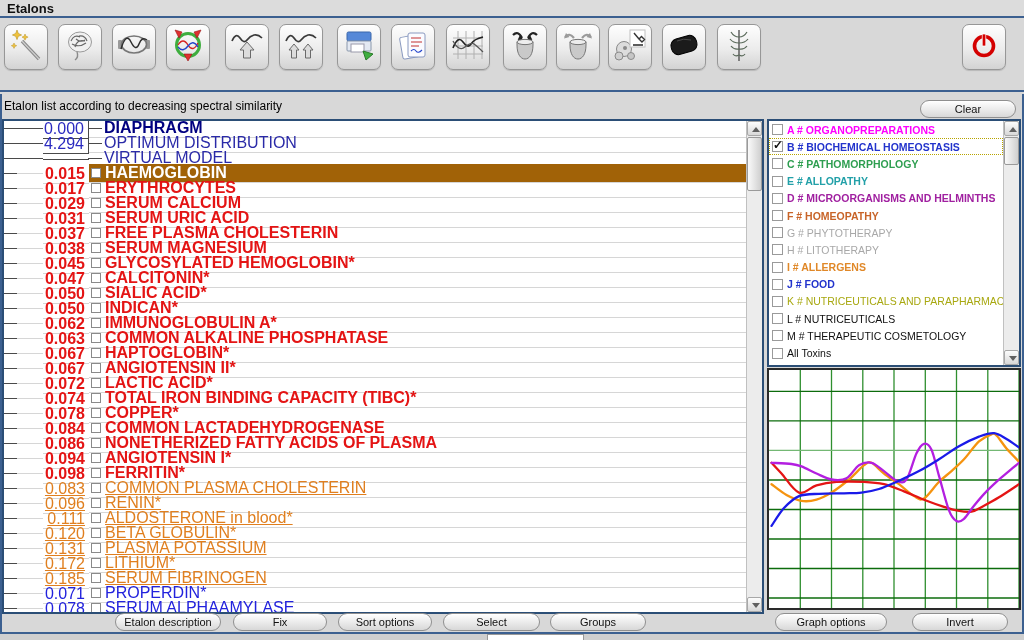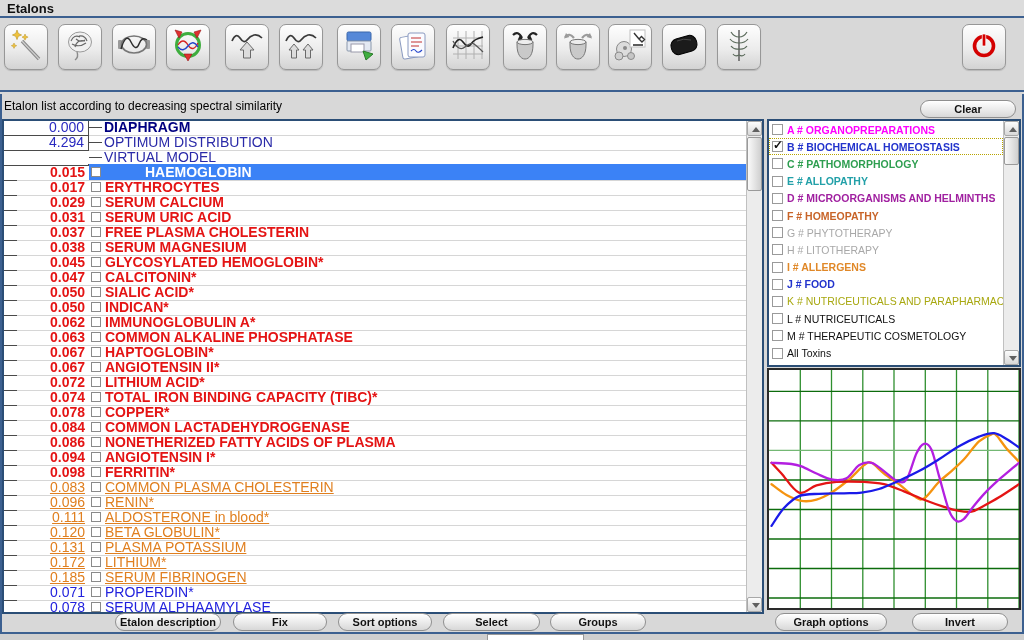--- a/index.html
+++ b/index.html
@@ -18,44 +18,44 @@
   .tbtn{position:absolute;top:4px;width:44px;height:46px;border:1px solid #979797;border-radius:7px;
         background:linear-gradient(#fefefe,#ececec 55%,#d3d3d3);box-shadow:inset 0 1px 0 #fff,0 1px 1px rgba(0,0,0,.15);
         display:flex;align-items:center;justify-content:center;cursor:pointer;}
   .tbtn svg{width:34px;height:34px;}
   #exit-btn{left:962px;}
 
   
   #list-label{position:absolute;left:4px;top:99px;font-size:12px;font-weight:normal;color:#000;}
   .pill{position:absolute;height:18px;border:1px solid #8f8f8f;border-radius:9px;
         background:linear-gradient(#ffffff,#ececec 50%,#d8d8d8);box-shadow:inset 0 1px 0 #fff;
-        font-size:11px;color:#111;text-align:center;line-height:16px;cursor:pointer;font-weight:bold;}
+        font-size:11px;color:#111;text-align:center;line-height:16px;cursor:pointer;}
   #clear-btn{left:920px;top:100px;width:96px;}
 
   
   #list-panel{position:absolute;left:2px;top:119px;width:762px;height:495px;background:#fff;
               border:2px solid #2b4e76;}
   #rows{position:absolute;left:0;top:0;right:16px;bottom:0;overflow:hidden;}
-  .row{position:relative;display:flex;height:15px;font-size:14px;align-items:flex-end;cursor:pointer;}
+  .row{position:relative;display:flex;height:15px;font-size:16px;align-items:center;cursor:pointer;}
   .row .c{width:13px;border-right:1px solid #d6d6d6;border-bottom:1px solid #d6d6d6;}
   .row .c1{border-right:1px solid #4a4a4a;border-bottom:1px solid #4a4a4a;}
   .row .val{width:46px;text-align:right;padding:1px 4px 0 0;border-bottom:1px solid #d6d6d6;white-space:nowrap;}
   .row .wrap{flex:1;display:flex;align-items:center;border-bottom:1px solid #d6d6d6;overflow:hidden;}
   .row .cbcell{width:13px;height:100%;}
   .row .cb{width:10px;height:10px;background:#fff;border:1px solid #8a8a8a;margin:0 2px;flex:none;}
   .row .nm{padding-left:2px;white-space:nowrap;}
   .row.m .c,.row.m .c1,.row.m .val,.row.m .cbcell{border-right:1px solid #4a4a4a;border-bottom:1px solid #4a4a4a;}
   .row.m .cbcell{border-left:1px solid #4a4a4a;}
   .row.m1 .val,.row.m2 .val{color:#2a2ac0;}
   .row.m1 .nm{color:#000080;font-weight:bold;}
   .row.m2 .nm{color:#2a2aa8;}
   .row.red .val,.row.red .nm{color:#e41414;font-weight:bold;}
   .row.orange .val,.row.orange .nm{color:#e07f1f;text-decoration:underline;}
   .row.blue .val,.row.blue .nm{color:#2222dd;}
-  .row.sel .wrap{background:#3b82f6;gap:40px;}
+  .row.sel .wrap{background:#a16207;}
   .row.sel .nm{color:#fff;}
 
   
   .sbar{position:absolute;top:0;bottom:0;right:0;width:16px;background:#ececec;border-left:1px solid #c0c0c0;}
   .sbtn{position:absolute;left:0;width:15px;height:15px;border:1px solid #a8a8a8;border-radius:2px;
         background:linear-gradient(#fcfcfc,#d8d8d8);cursor:pointer;}
   .sbtn.up{top:0;} .sbtn.down{bottom:0;}
   .tri{position:absolute;left:3.5px;width:0;height:0;border-left:4px solid transparent;border-right:4px solid transparent;}
   .tri.u{top:5px;border-bottom:5px solid #606060;}
   .tri.d{top:5px;border-top:5px solid #606060;}
@@ -405,21 +405,21 @@
             <div class="nm">ANGIOTENSIN II*</div>
           </div>
         </div>
         <div class="row red">
           <div class="c c1"></div>
           <div class="c"></div>
           <div class="c"></div>
           <div class="val">0.072</div>
           <div class="wrap">
             <div class="cb"></div>
-            <div class="nm">LITHIUM ACID*</div>
+            <div class="nm">LACTIC ACID*</div>
           </div>
         </div>
         <div class="row red">
           <div class="c c1"></div>
           <div class="c"></div>
           <div class="c"></div>
           <div class="val">0.074</div>
           <div class="wrap">
             <div class="cb"></div>
             <div class="nm">TOTAL IRON BINDING CAPACITY (TIBC)*</div>

